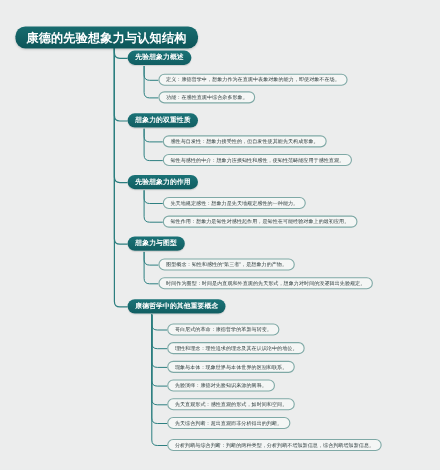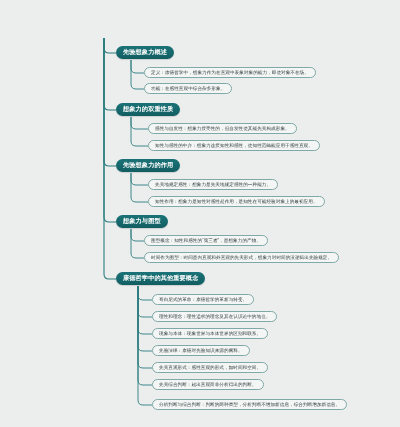--- a/index.html
+++ b/index.html
@@ -104,20 +104,23 @@
 
     <path d="M138,286 L138,295 Q138,300 143,300 L152,300" fill="none" stroke="#2b7e7f" stroke-width="0.9"></path>
     <path d="M138,286 L138,312 Q138,317 143,317 L152,317" fill="none" stroke="#2b7e7f" stroke-width="0.9"></path>
     <path d="M138,286 L138,329 Q138,334 143,334 L152,334" fill="none" stroke="#2b7e7f" stroke-width="0.9"></path>
     <path d="M138,286 L138,346 Q138,351 143,351 L152,351" fill="none" stroke="#2b7e7f" stroke-width="0.9"></path>
     <path d="M138,286 L138,363 Q138,368 143,368 L152,368" fill="none" stroke="#2b7e7f" stroke-width="0.9"></path>
     <path d="M138,286 L138,380 Q138,385 143,385 L152,385" fill="none" stroke="#2b7e7f" stroke-width="0.9"></path>
     <path d="M138,286 L138,400 Q138,405 143,405 L152,405" fill="none" stroke="#2b7e7f" stroke-width="0.9"></path>
   </svg>
 
+  <div class="node root-node" style="left:14px; top:24px;">
+    <span>康德的先验想象力与认知结构</span>
+  </div>
 
   <div class="node branch-node" style="left:116px; top:46px;">
     <span>先验想象力概述</span>
   </div>
   <div class="node leaf-node" style="left:144px; top:67px;">
     <span class="leaf-text">定义：康德哲学中，想象力作为在直观中表象对象的能力，即使对象不在场。</span>
   </div>
   <div class="node leaf-node" style="left:144px; top:83px;">
     <span class="leaf-text">功能：在感性直观中综合杂多形象。</span>
   </div>

